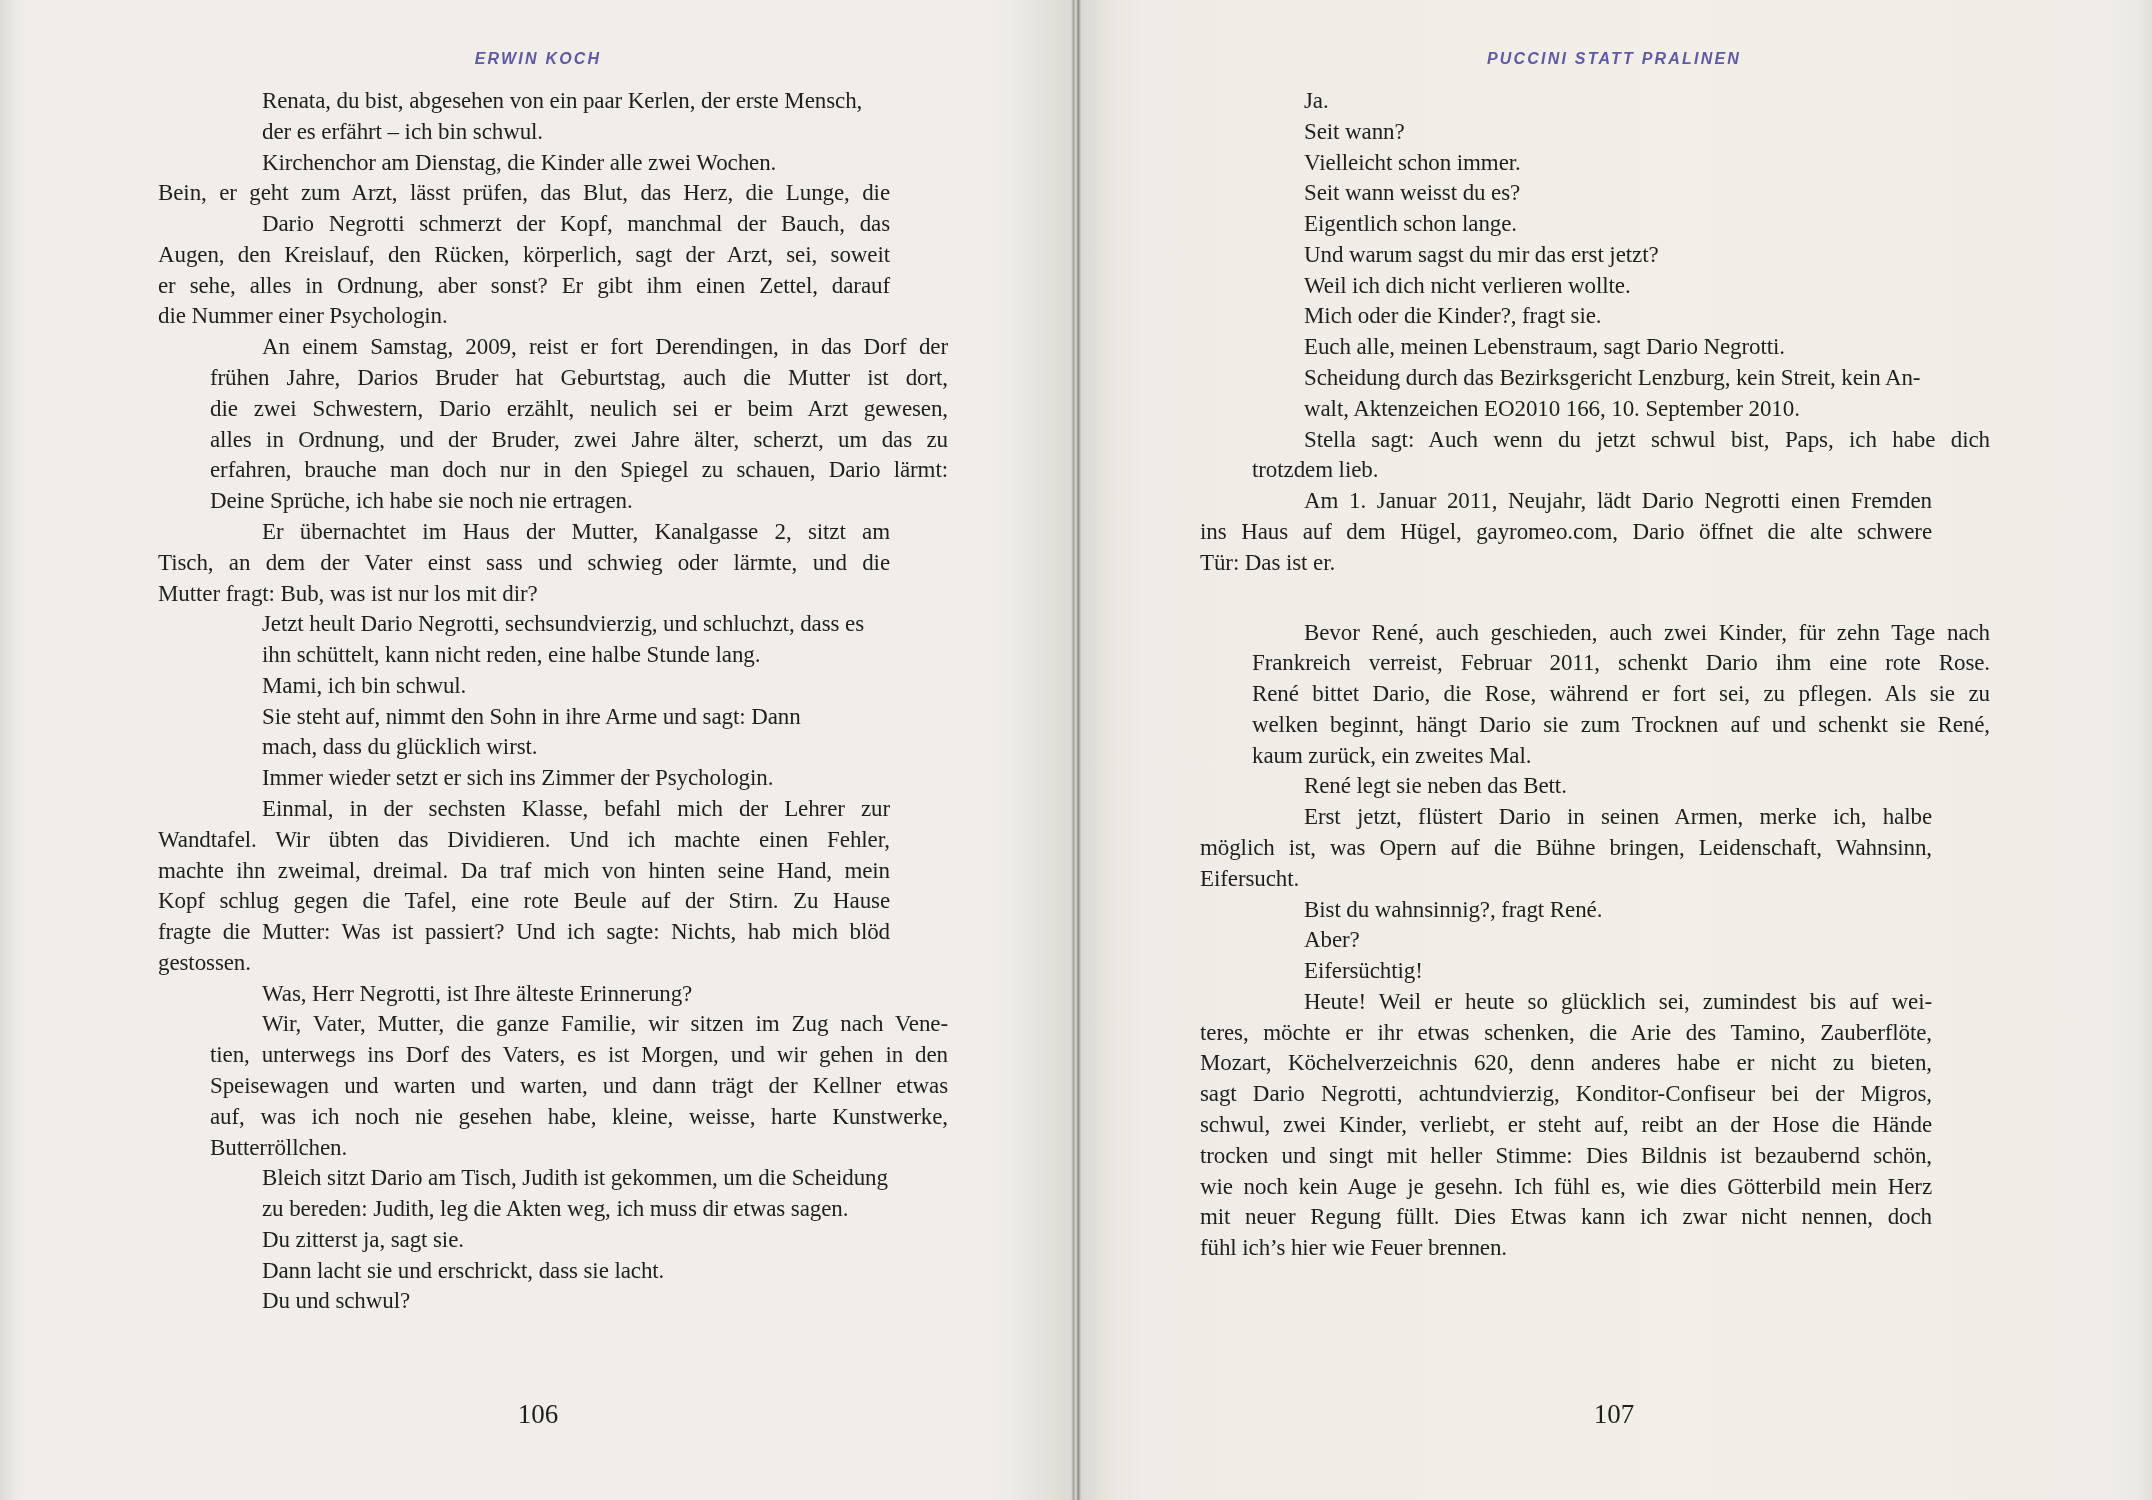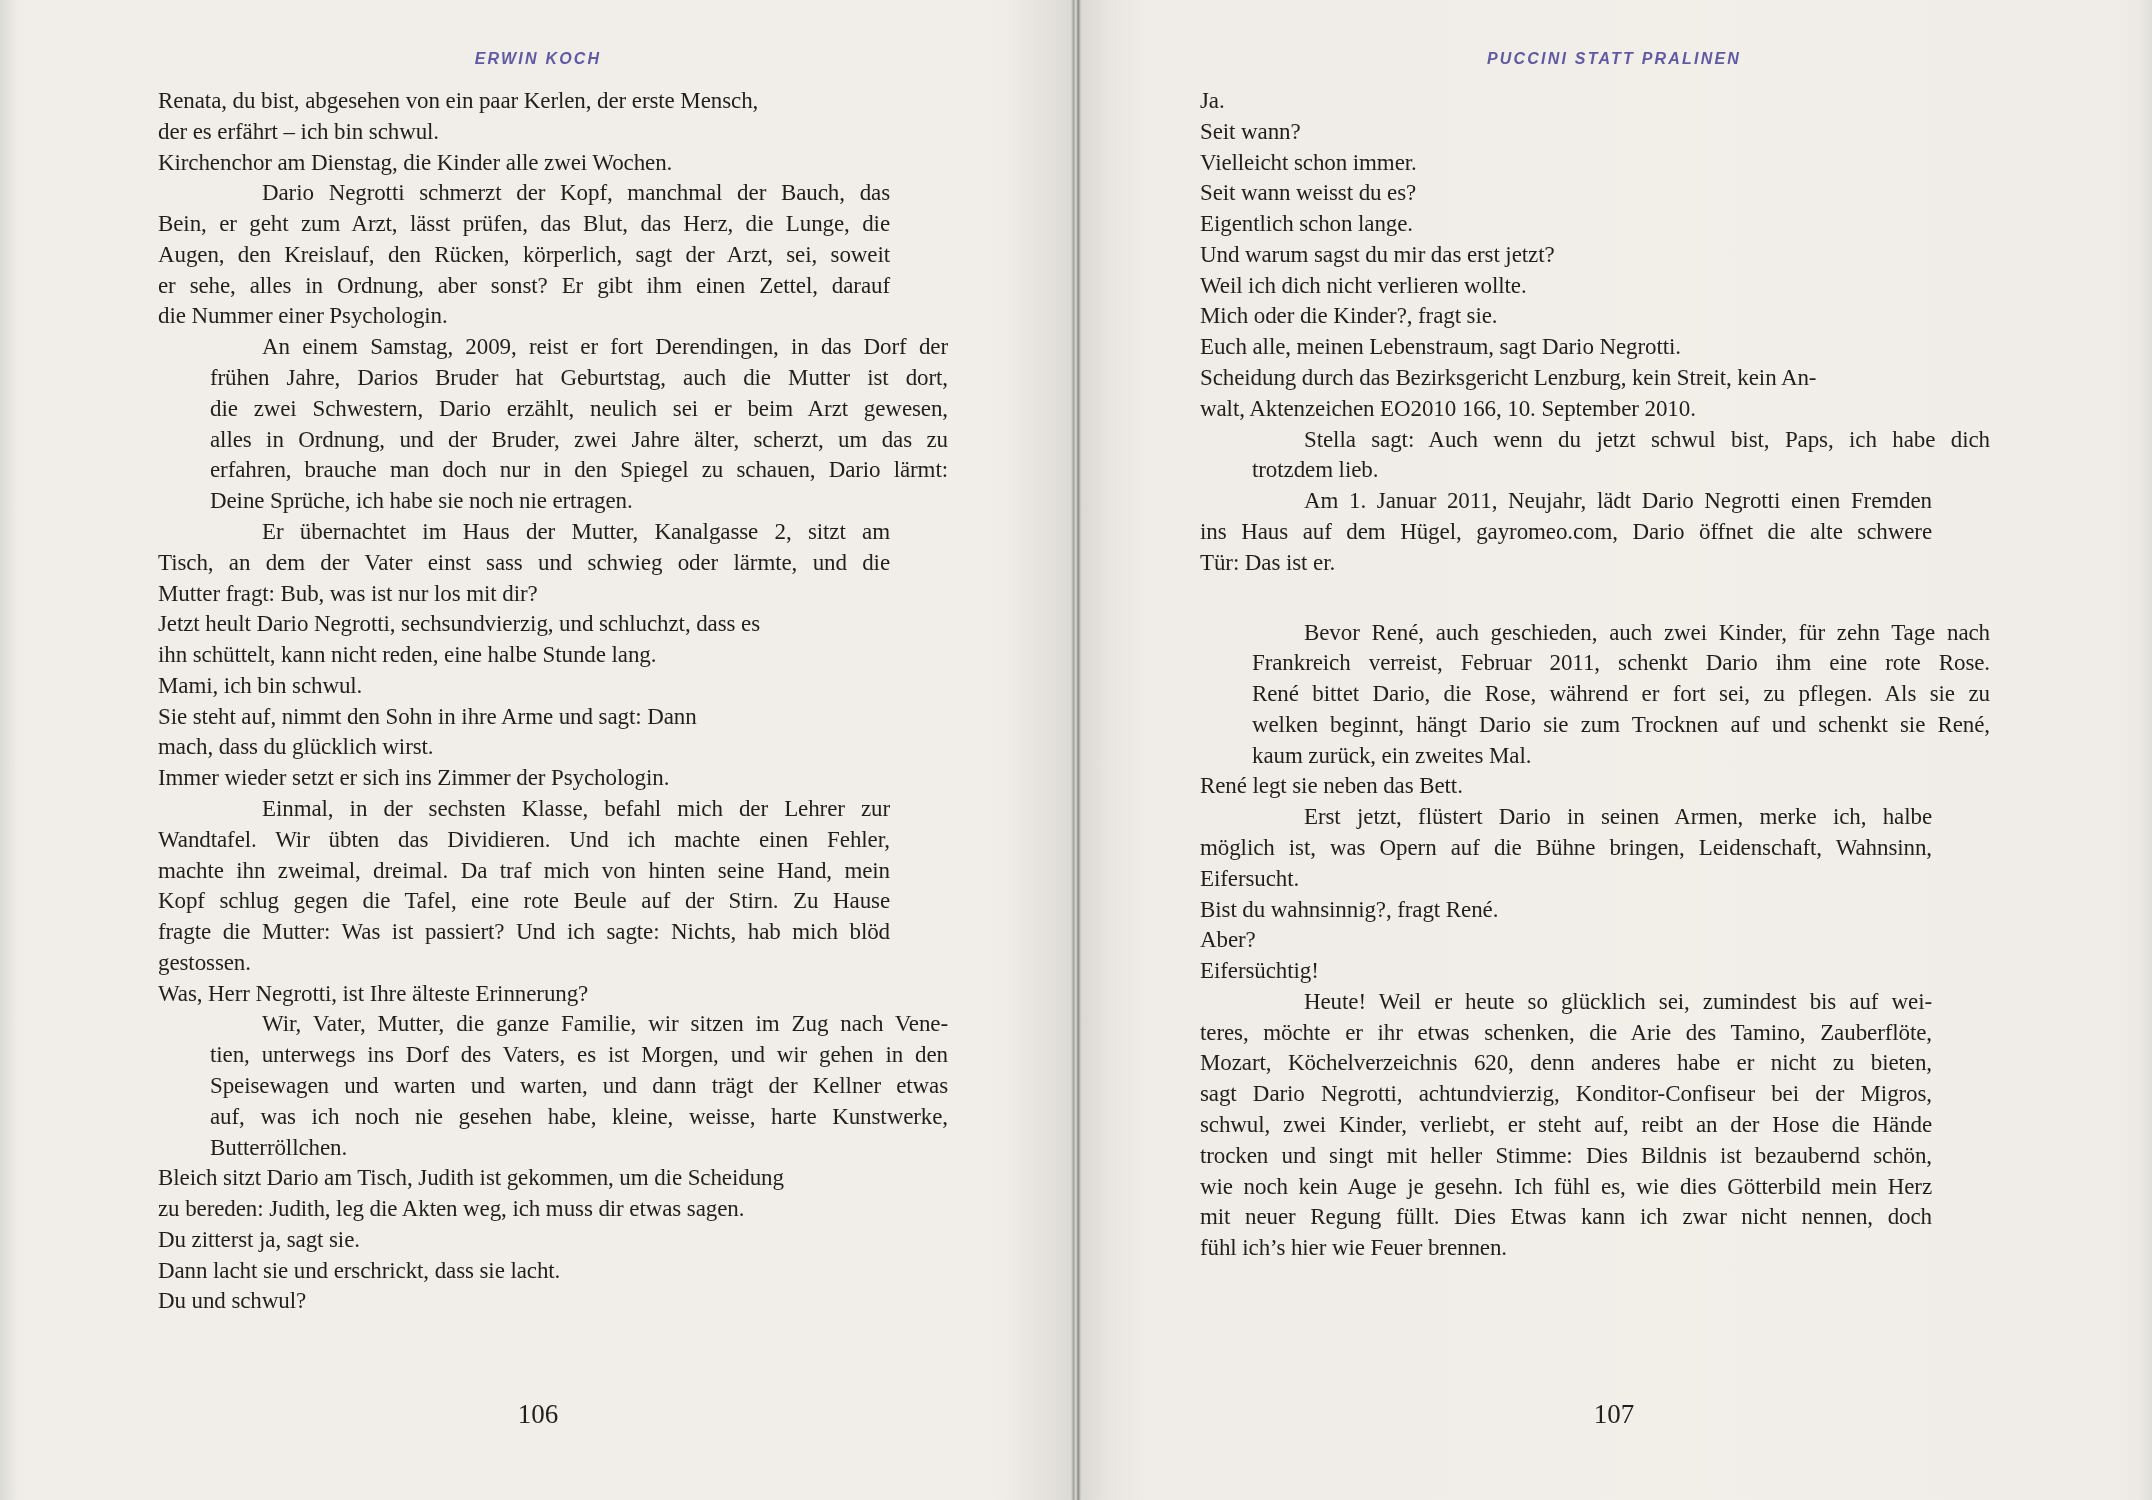--- a/index.html
+++ b/index.html
@@ -57,21 +57,21 @@
     font-size: 23px; line-height: 30.78px;
     color: var(--ink, #211f1c);
     letter-spacing: -0.1px;
   }
   .page.left  .text-block { left: 158px; }
   .page.right .text-block { left: 124px; }
 
   .ln { white-space: nowrap; text-align: left; }
   .ln.j { text-align: justify; text-align-last: justify; }
   
-  .ln.a  { width: 686px; }
+  .ln.a  { margin-left: 104px; width: 686px; }
   
   .ln.bf { margin-left: 104px; width: 628px; }
   .ln.bb { margin-left: 0;     width: 732px; }
   
   .ln.cf { margin-left: 104px; width: 686px; }
   .ln.cb { margin-left: 52px;  width: 738px; }
   .ln.gap { margin-top: 39px; }
 
   
   .folio {
@@ -88,22 +88,22 @@
 
   <div class="page left">
     <div class="running-head">
       <span>ERWIN KOCH</span>
     </div>
     <div class="text-block">
       <div class="lines">
           <div class="ln a">Renata, du bist, abgesehen von ein paar Kerlen, der erste Mensch,</div>
           <div class="ln a">der es erfährt – ich bin schwul.</div>
           <div class="ln a">Kirchenchor am Dienstag, die Kinder alle zwei Wochen.</div>
+          <div class="ln bb j">Bein, er geht zum Arzt, lässt prüfen, das Blut, das Herz, die Lunge, die</div>
           <div class="ln bf j">Dario Negrotti schmerzt der Kopf, manchmal der Bauch, das</div>
-          <div class="ln bb j">Bein, er geht zum Arzt, lässt prüfen, das Blut, das Herz, die Lunge, die</div>
           <div class="ln bb j">Augen, den Kreislauf, den Rücken, körperlich, sagt der Arzt, sei, soweit</div>
           <div class="ln bb j">er sehe, alles in Ordnung, aber sonst? Er gibt ihm einen Zettel, darauf</div>
           <div class="ln bb">die Nummer einer Psychologin.</div>
           <div class="ln cf j">An einem Samstag, 2009, reist er fort Derendingen, in das Dorf der</div>
           <div class="ln cb j">frühen Jahre, Darios Bruder hat Geburtstag, auch die Mutter ist dort,</div>
           <div class="ln cb j">die zwei Schwestern, Dario erzählt, neulich sei er beim Arzt gewesen,</div>
           <div class="ln cb j">alles in Ordnung, und der Bruder, zwei Jahre älter, scherzt, um das zu</div>
           <div class="ln cb j">erfahren, brauche man doch nur in den Spiegel zu schauen, Dario lärmt:</div>
           <div class="ln cb">Deine Sprüche, ich habe sie noch nie ertragen.</div>
           <div class="ln bf j">Er übernachtet im Haus der Mutter, Kanalgasse 2, sitzt am</div>

